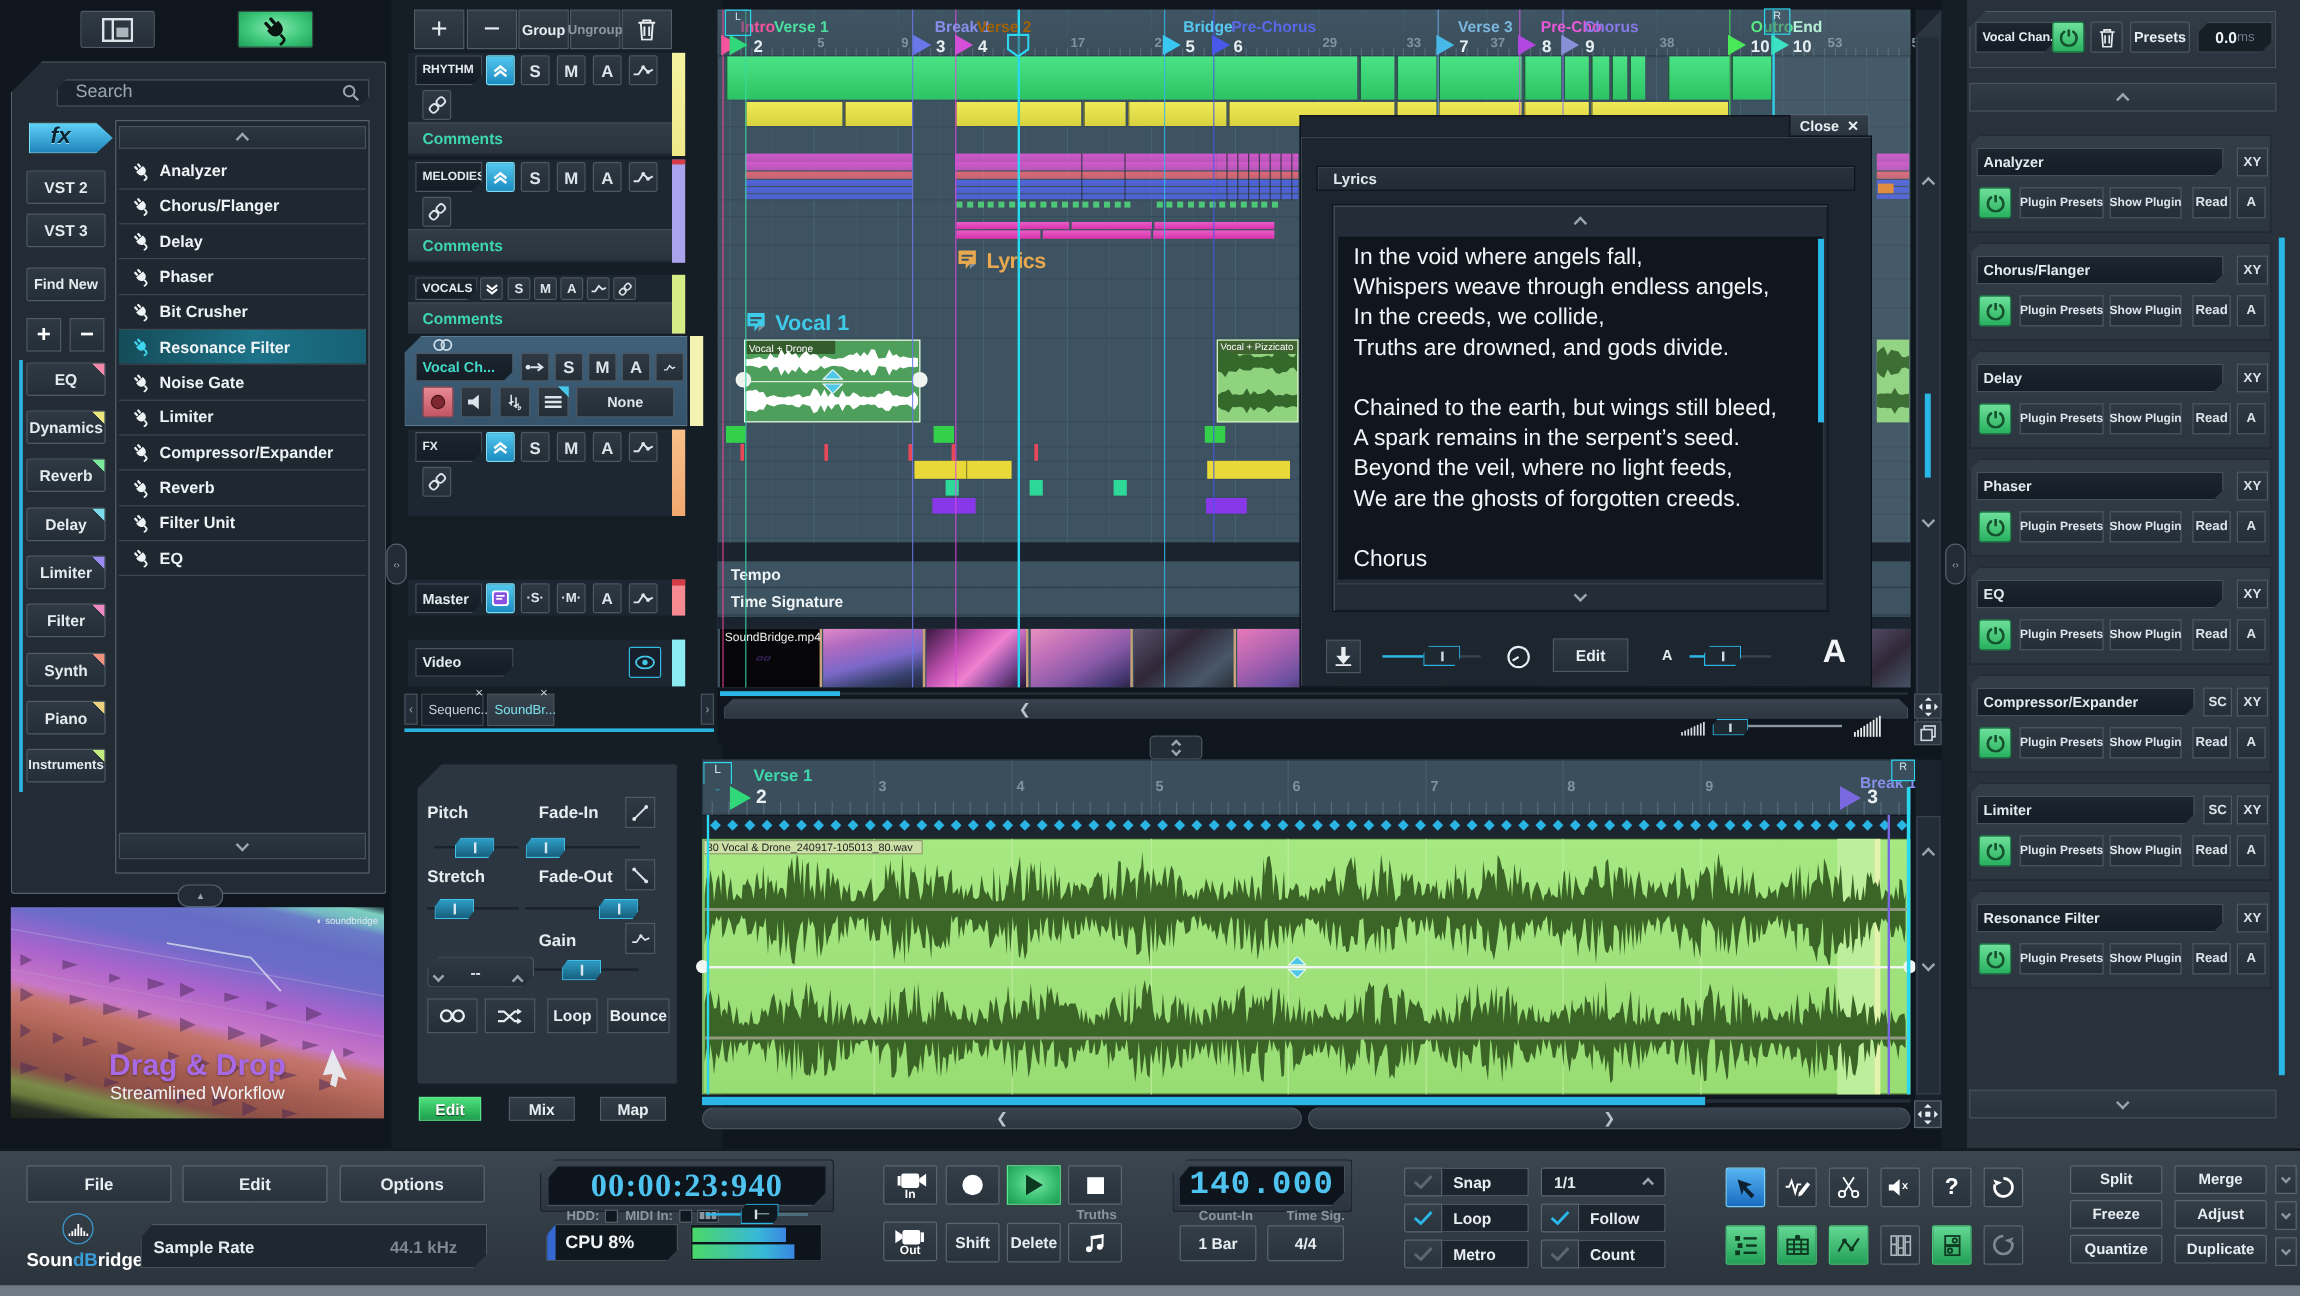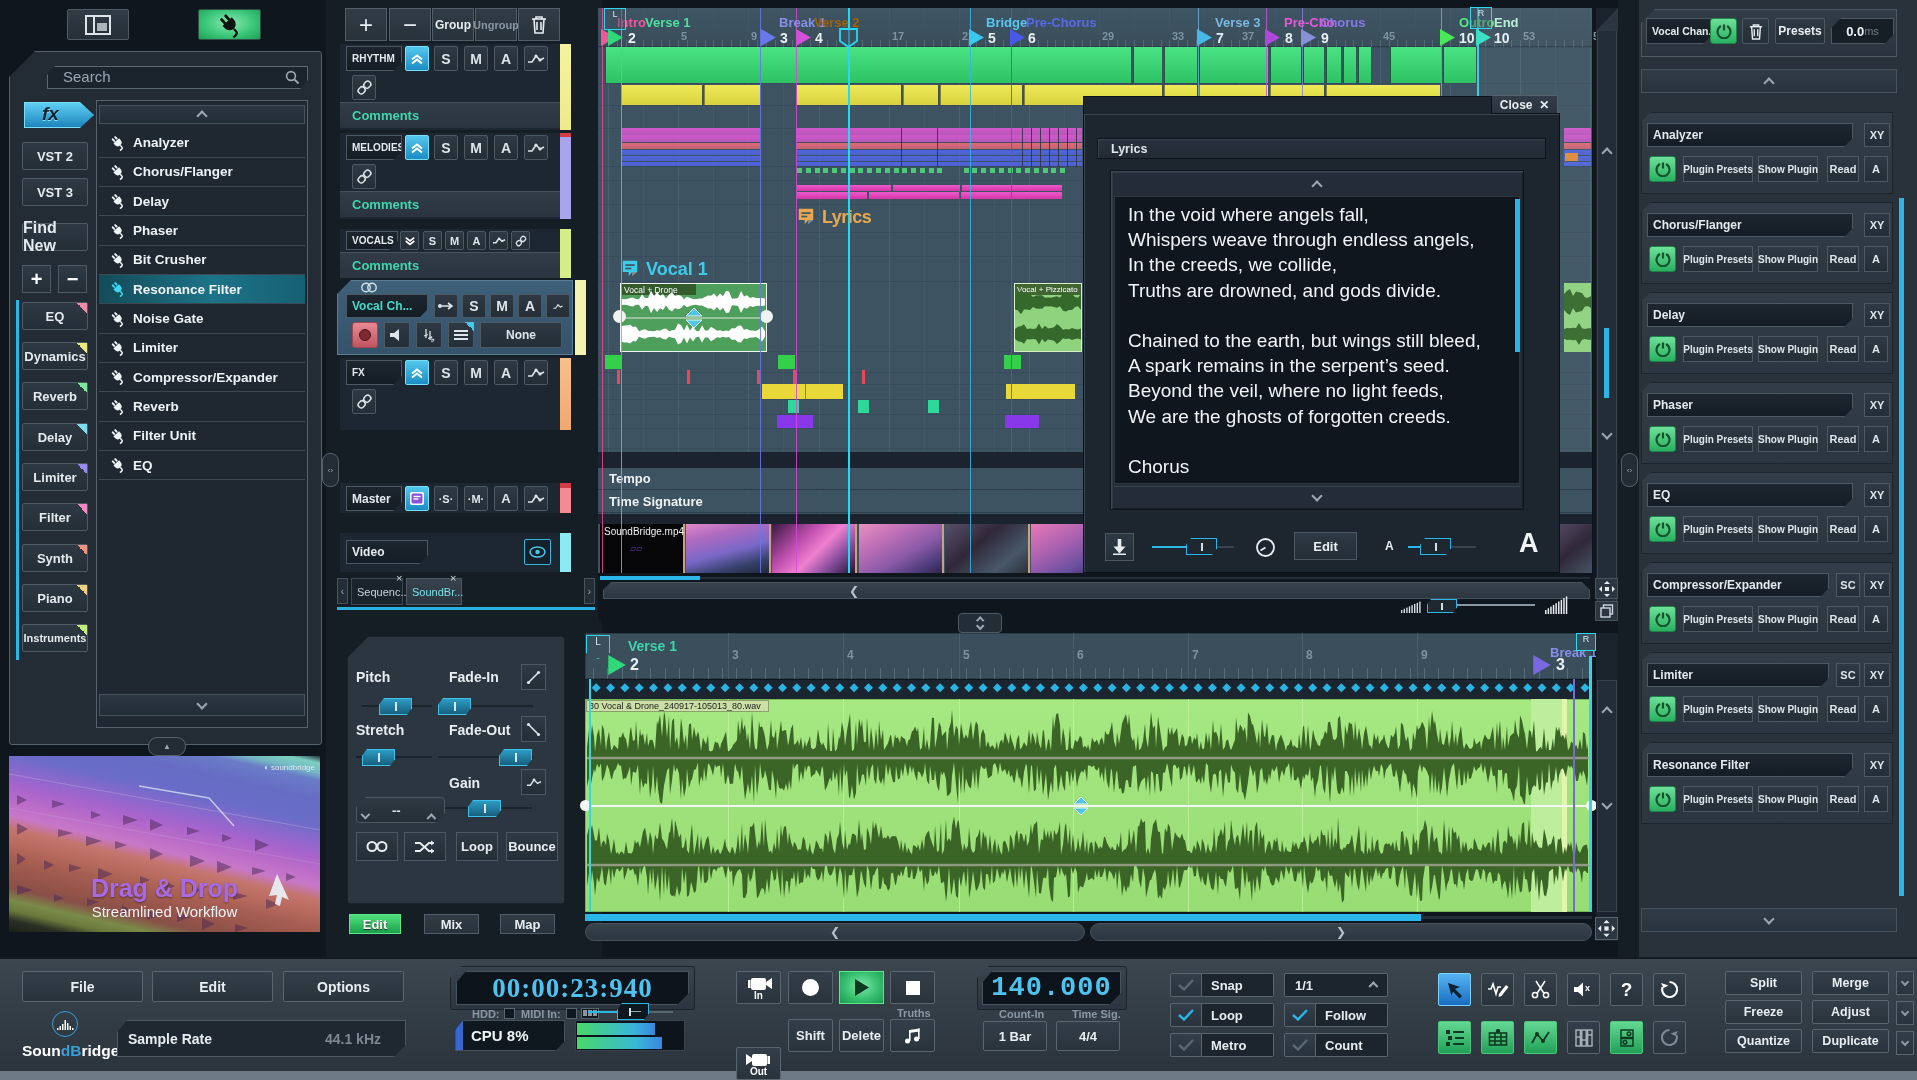--- a/index.html
+++ b/index.html
@@ -30,21 +30,21 @@
 <div style="position:absolute;left:47px;top:66px;width:261px;height:23px;background:#1b242d;border:1px solid #5a6873;clip-path:polygon(8px 0,100% 0,100% 14px,calc(100% - 8px) 100%,0 100%,0 9px);"></div>
 <div style="position:absolute;left:63px;top:68px;width:100px;height:19px;color:#9aa7b1;font-size:15px;">Search</div>
 <svg class="ab" style="left:285px;top:70px;" width="15" height="15" viewBox="0 0 15 15">
     <circle cx="6" cy="6" r="4.4" fill="none" stroke="#9aa7b1" stroke-width="1.6"></circle>
     <line x1="9.5" y1="9.5" x2="13.5" y2="13.5" stroke="#9aa7b1" stroke-width="1.8"></line>
   </svg>
 <div style="position:absolute;left:24px;top:102px;width:70px;height:26px;background:linear-gradient(#5ed0f5,#1f84bc);border:1px solid #7adef8;clip-path:polygon(0 0,56px 0,100% 50%,56px 100%,0 100%);"></div>
 <div style="position:absolute;left:42px;top:103px;width:30px;height:22px;color:#0d2430;font-size:19px;font-weight:bold;font-style:italic;text-shadow:0 1px 0 #8ae4ff;">fx</div>
 <div style="position:absolute;left:22px;top:142px;width:66px;height:28px;background:linear-gradient(#2f3943,#242e37);border:1px solid #4e5a64;border-radius:2px;color:#e4eaee;font-size:13px;font-weight:bold;display:flex;align-items:center;justify-content:center;">VST 2</div>
 <div style="position:absolute;left:22px;top:178px;width:66px;height:28px;background:linear-gradient(#2f3943,#242e37);border:1px solid #4e5a64;border-radius:2px;color:#e4eaee;font-size:13px;font-weight:bold;display:flex;align-items:center;justify-content:center;">VST 3</div>
-<div style="position:absolute;left:22px;top:223px;width:66px;height:28px;background:linear-gradient(#2f3943,#242e37);border:1px solid #4e5a64;border-radius:2px;color:#e4eaee;font-size:16px;font-weight:bold;display:flex;align-items:center;justify-content:center;">Find New</div>
+<div style="position:absolute;left:22px;top:223px;width:66px;height:28px;background:linear-gradient(#2f3943,#242e37);border:1px solid #4e5a64;border-radius:2px;color:#e4eaee;font-size:12px;font-weight:bold;display:flex;align-items:center;justify-content:center;">Find New</div>
 <div style="position:absolute;left:22px;top:265px;width:29px;height:28px;background:linear-gradient(#2f3943,#242e37);border:1px solid #4e5a64;color:#fff;font-size:20px;font-weight:bold;display:flex;align-items:center;justify-content:center;">+</div>
 <div style="position:absolute;left:58px;top:265px;width:29px;height:28px;background:linear-gradient(#2f3943,#242e37);border:1px solid #4e5a64;color:#fff;font-size:20px;font-weight:bold;display:flex;align-items:center;justify-content:center;">−</div>
 <div style="position:absolute;left:16px;top:300px;width:3px;height:360px;background:#2bb6e6;"></div>
 <div style="position:absolute;left:22px;top:302px;width:66px;height:28px;background:linear-gradient(#2f3943,#242e37);border:1px solid #4e5a64;border-radius:2px;color:#e4eaee;font-size:13px;font-weight:bold;display:flex;align-items:center;justify-content:center;overflow:hidden;">EQ</div>
 <div style="position:absolute;left:77px;top:303px;width:10px;height:10px;background:linear-gradient(45deg,transparent 50%,#f08aa8 50%);"></div>
 <div style="position:absolute;left:22px;top:342px;width:66px;height:28px;background:linear-gradient(#2f3943,#242e37);border:1px solid #4e5a64;border-radius:2px;color:#e4eaee;font-size:13px;font-weight:bold;display:flex;align-items:center;justify-content:center;overflow:hidden;">Dynamics</div>
 <div style="position:absolute;left:77px;top:343px;width:10px;height:10px;background:linear-gradient(45deg,transparent 50%,#eae87e 50%);"></div>
 <div style="position:absolute;left:22px;top:382px;width:66px;height:28px;background:linear-gradient(#2f3943,#242e37);border:1px solid #4e5a64;border-radius:2px;color:#e4eaee;font-size:13px;font-weight:bold;display:flex;align-items:center;justify-content:center;overflow:hidden;">Reverb</div>
 <div style="position:absolute;left:77px;top:383px;width:10px;height:10px;background:linear-gradient(45deg,transparent 50%,#7ce89a 50%);"></div>
 <div style="position:absolute;left:22px;top:423px;width:66px;height:28px;background:linear-gradient(#2f3943,#242e37);border:1px solid #4e5a64;border-radius:2px;color:#e4eaee;font-size:13px;font-weight:bold;display:flex;align-items:center;justify-content:center;overflow:hidden;">Delay</div>
@@ -586,21 +586,21 @@
     <div style="position:absolute;left:0;top:444px;width:994px;height:1px;background:#35495a;opacity:0.7;"></div>
   </div>
 <div style="position:absolute;left:598px;top:8px;width:994px;height:39px;background:linear-gradient(#41576680,#3a4e5b);border-bottom:1px solid #2c3c48;"></div>
 <div style="position:absolute;left:681px;top:30px;color:#7d93a0;font-size:11px;font-weight:bold;">5</div>
 <div style="position:absolute;left:751px;top:30px;color:#7d93a0;font-size:11px;font-weight:bold;">9</div>
 <div style="position:absolute;left:892px;top:30px;color:#7d93a0;font-size:11px;font-weight:bold;">17</div>
 <div style="position:absolute;left:962px;top:30px;color:#7d93a0;font-size:11px;font-weight:bold;">21</div>
 <div style="position:absolute;left:1102px;top:30px;color:#7d93a0;font-size:11px;font-weight:bold;">29</div>
 <div style="position:absolute;left:1172px;top:30px;color:#7d93a0;font-size:11px;font-weight:bold;">33</div>
 <div style="position:absolute;left:1242px;top:30px;color:#7d93a0;font-size:11px;font-weight:bold;">37</div>
-<div style="position:absolute;left:1383px;top:30px;color:#7d93a0;font-size:11px;font-weight:bold;">45</div>
+<div style="position:absolute;left:1383px;top:30px;color:#7d93a0;font-size:11px;font-weight:bold;">38</div>
 <div style="position:absolute;left:1523px;top:30px;color:#7d93a0;font-size:11px;font-weight:bold;">53</div>
 <div style="position:absolute;left:1593px;top:30px;color:#7d93a0;font-size:11px;font-weight:bold;">5</div>
 <div style="position:absolute;left:598px;top:8px;width:994px;height:39px;overflow:hidden;">
     <div style="position:absolute;left:10.0px;top:32px;width:1px;height:7px;background:#5e7683;opacity:.65;"></div>
     <div style="position:absolute;left:18.8px;top:32px;width:1px;height:7px;background:#5e7683;opacity:.65;"></div>
     <div style="position:absolute;left:27.5px;top:32px;width:1px;height:7px;background:#5e7683;opacity:.65;"></div>
     <div style="position:absolute;left:36.3px;top:32px;width:1px;height:7px;background:#5e7683;opacity:.65;"></div>
     <div style="position:absolute;left:45.1px;top:32px;width:1px;height:7px;background:#5e7683;opacity:.65;"></div>
     <div style="position:absolute;left:53.8px;top:32px;width:1px;height:7px;background:#5e7683;opacity:.65;"></div>
     <div style="position:absolute;left:62.6px;top:32px;width:1px;height:7px;background:#5e7683;opacity:.65;"></div>
@@ -1534,21 +1534,21 @@
   </div>
 <div style="position:absolute;left:839px;top:971px;width:45px;height:33px;background:radial-gradient(ellipse at 50% 45%,#7ce8a8 0%,#38c070 55%,#1a9850 100%);border:1px solid #5ae88a;display:flex;align-items:center;justify-content:center;">
     <svg width="15" height="17" viewBox="0 0 15 17">
       <path d="M1 0 L15 8.5 L1 17 Z" fill="#0c3a20"></path>
     </svg>
   </div>
 <div style="position:absolute;left:890px;top:971px;width:45px;height:33px;background:linear-gradient(#333e48,#29333c);border:1px solid #59656f;border-radius:2px;display:flex;align-items:center;justify-content:center;color:#e8edf1;font-size:13px;font-weight:bold;">
     <div style="width:14px;height:14px;background:#fff;"></div>
   </div>
 <div style="position:absolute;left:897px;top:1007px;color:#8a97a2;font-size:11px;font-weight:bold;">Truths</div>
-<div style="position:absolute;left:736px;top:1047px;width:45px;height:33px;background:linear-gradient(#333e48,#29333c);border:1px solid #59656f;border-radius:2px;display:flex;align-items:center;justify-content:center;color:#e8edf1;font-size:13px;font-weight:bold;">
+<div style="position:absolute;left:736px;top:1018px;width:45px;height:33px;background:linear-gradient(#333e48,#29333c);border:1px solid #59656f;border-radius:2px;display:flex;align-items:center;justify-content:center;color:#e8edf1;font-size:13px;font-weight:bold;">
     <div style="display:flex;flex-direction:column;align-items:center;">
       <svg width="26" height="17" viewBox="0 0 26 17">
         <g fill="#fff" transform="translate(26,0) scale(-1,1)">
           <rect x="5" y="3" width="15" height="12" rx="2"></rect>
           <path d="M20 7 l6-4 v11 l-6-4 z"></path>
           <rect x="2" y="5" width="2.5" height="8"></rect>
         </g>
       </svg>
       <span style="font-size:10px;color:#fff;font-weight:bold;margin-top:-2px;">Out</span>
     </div>

